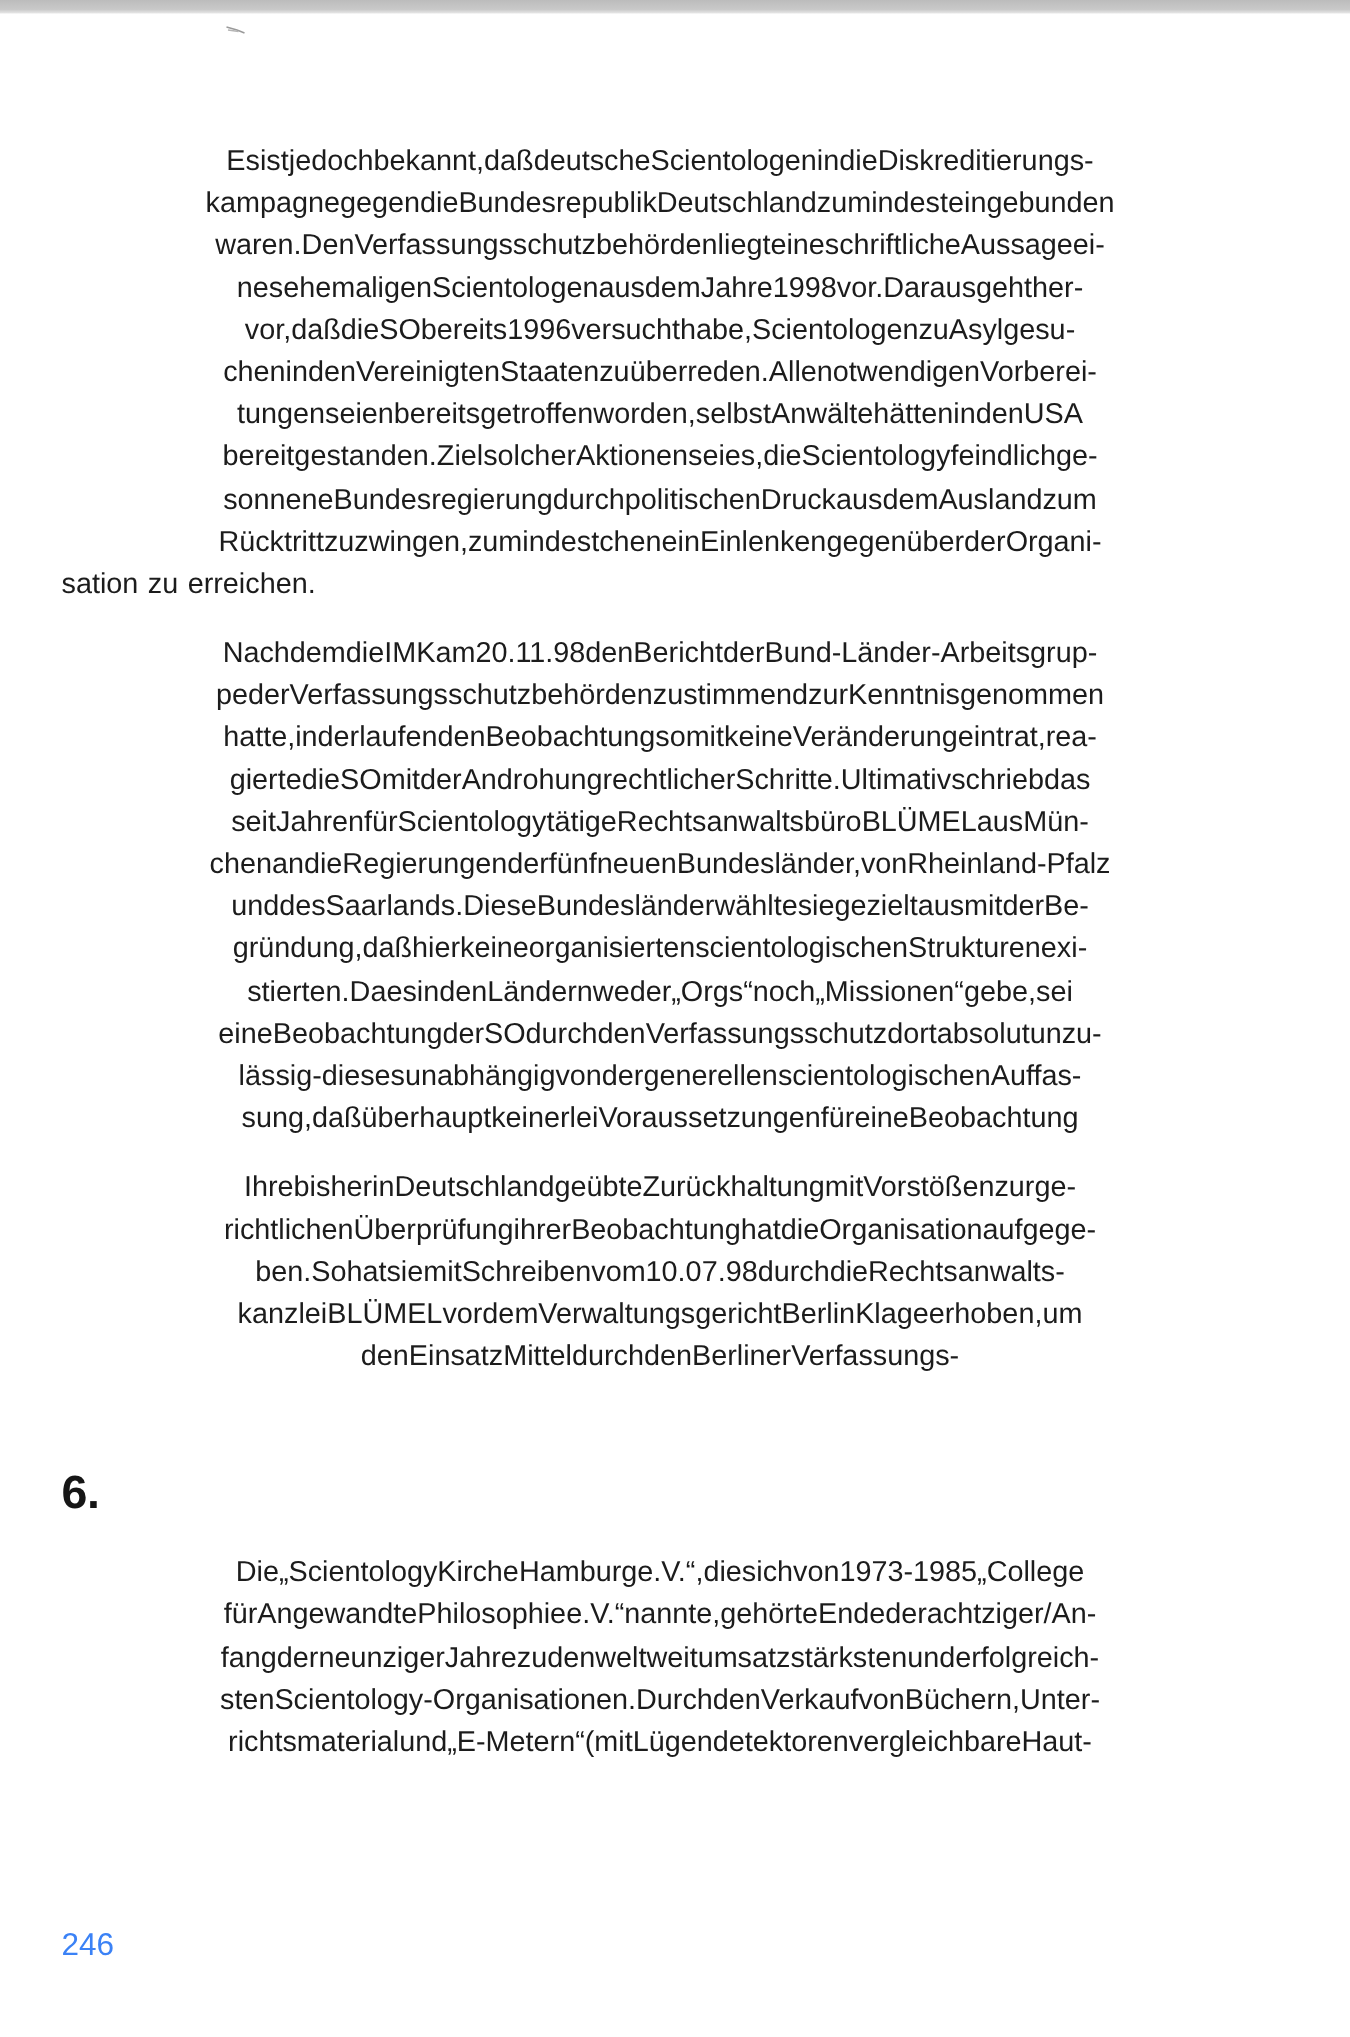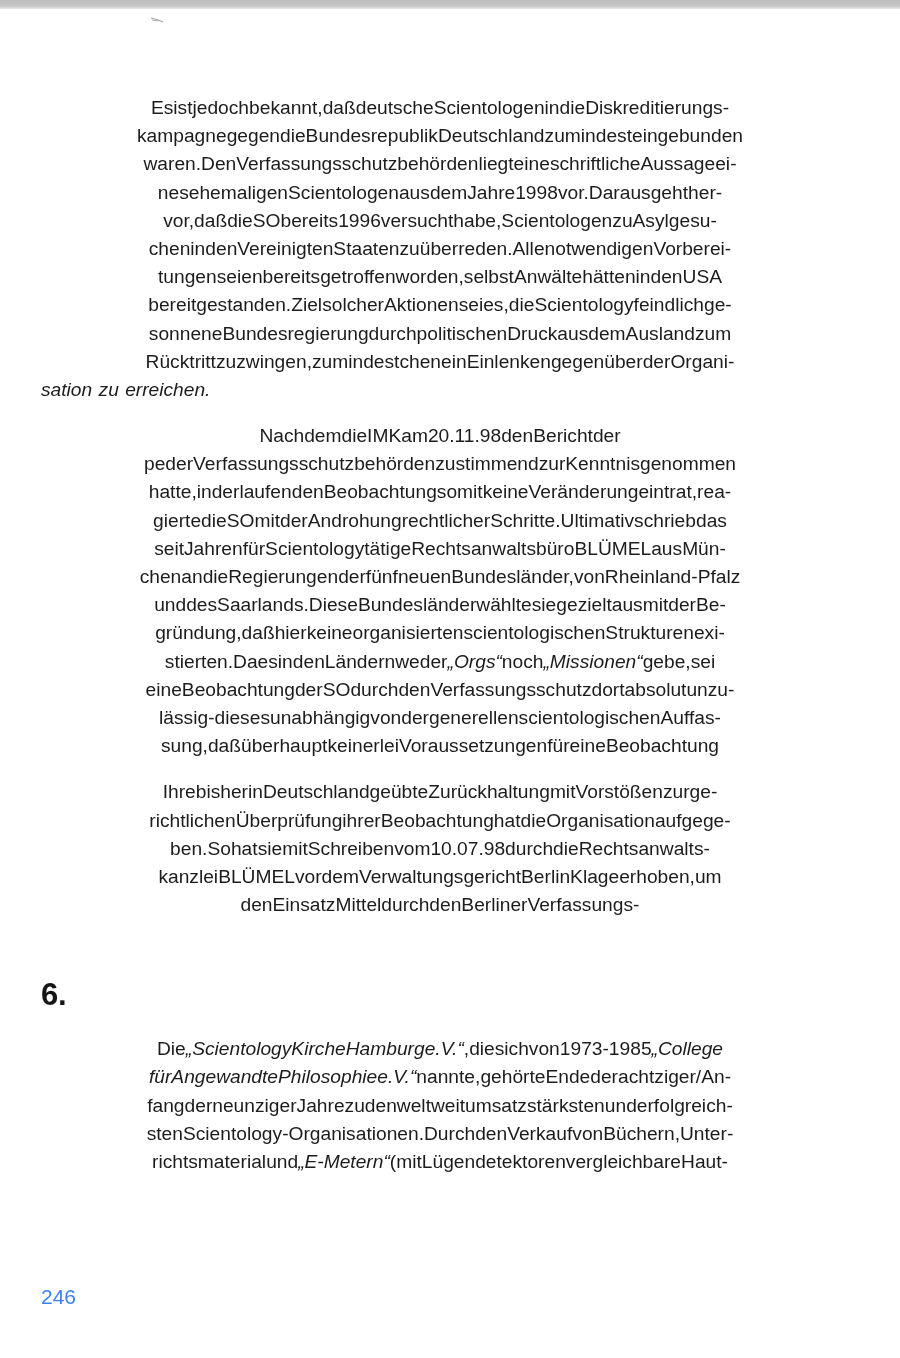--- a/index.html
+++ b/index.html
@@ -41,42 +41,41 @@
       line-height: 28.2px;
       font-size: 19.2px;
       text-align: justify;
       text-align-last: justify;
       white-space: nowrap;
       letter-spacing: 0px;
       word-spacing: 1px;
     }
     .line.last {
       text-align-last: left;
-      font-style: italic;
     }
     .line .j {
       display: flex;
       justify-content: center;
       width: 100%;
     }
     .gap { height: 18px; }
     .gap-heading-before { height: 56px; }
     .gap-heading-after { height: 20px; }
     .heading {
       display: flex;
       align-items: baseline;
       font-size: 31px;
       font-weight: bold;
       line-height: 40px;
       height: 40px;
       color: #161616;
       letter-spacing: -0.3px;
     }
     .heading .num { width: 65px; }
-    .it { font-style: italic; }
+    .it { }
     .page-number {
       position: absolute;
       left: 41px;
       top: 1285px;
       font-size: 21px;
       color: #3b82f6;
     }
   </style>
 </head>
 <body>
@@ -233,20 +232,21 @@
       <div class="line">
         <span class="j">
           <span>Nachdem</span>
           <span>die</span>
           <span>IMK</span>
           <span>am</span>
           <span>20.11.98</span>
           <span>den</span>
           <span>Bericht</span>
           <span>der</span>
+          <span>Bund-Länder-Arbeitsgrup-</span>
         </span>
       </div>
       <div class="line">
         <span class="j">
           <span>pe</span>
           <span>der</span>
           <span>Verfassungsschutzbehörden</span>
           <span>zustimmend</span>
           <span>zur</span>
           <span>Kenntnis</span>

